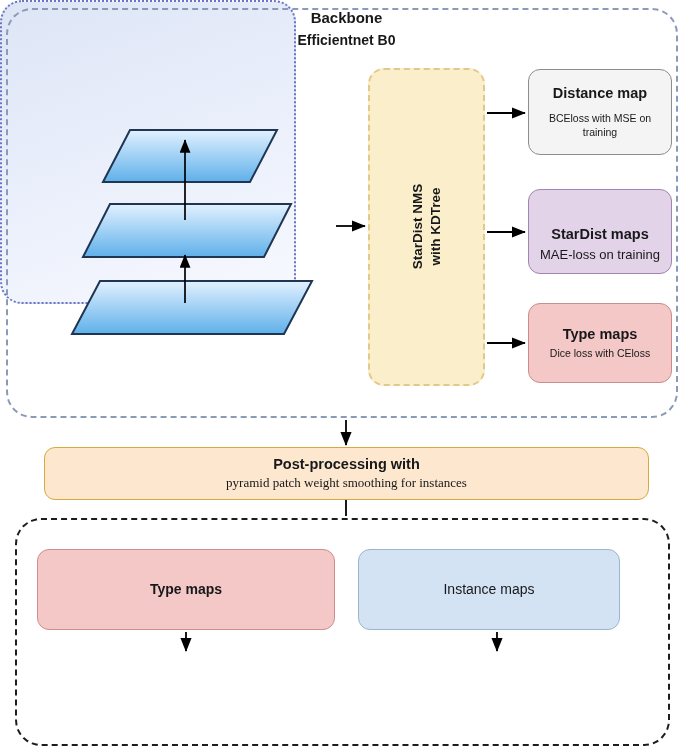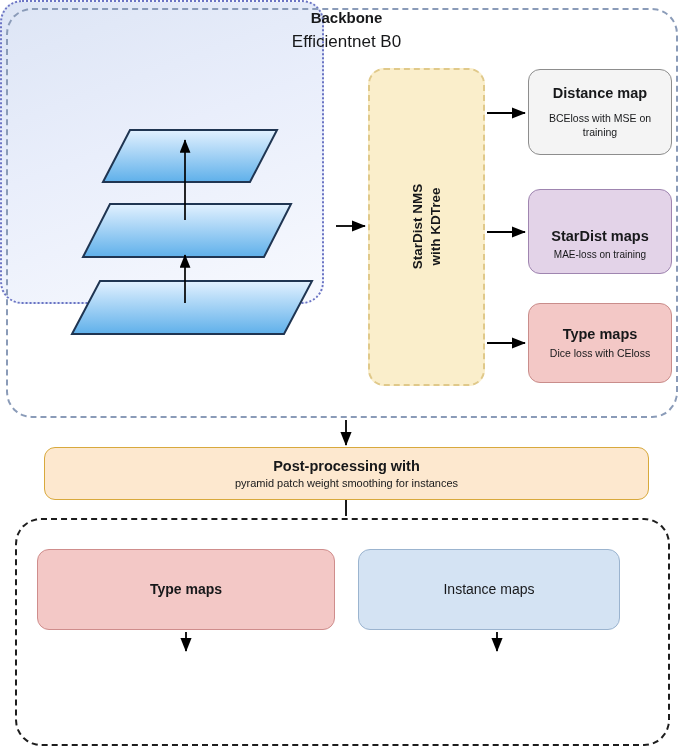--- a/index.html
+++ b/index.html
@@ -63,40 +63,39 @@
   
   #backbone-panel {
     left: 43px;
     top: 72px;
     width: 292px;
     height: 300px;
     border: 2px dotted #6b74c4;
     border-radius: 22px;
     background: linear-gradient(160deg, #dde5f5 0%, #e9eefb 45%, #f7f9fe 100%);
     display: block;
-    padding-left: 28px;
   }
   #backbone-title {
     position: absolute;
     top: 9px;
     left: 0;
     width: 100%;
     text-align: center;
     font-size: 15px;
     font-weight: bold;
     color: #17181a;
   }
   #backbone-sub {
     position: absolute;
     top: 32px;
     left: 0;
     width: 100%;
     text-align: center;
-    font-size: 17px;
-    font-weight: normal;
+    font-size: 14px;
+    font-weight: bold;
     color: #17181a;
   }
 
   
   #stardist-box {
     left: 368px;
     top: 68px;
     width: 117px;
     height: 318px;
     border: 2px dashed #e0c98a;
@@ -131,21 +130,21 @@
     left: 528px;
     top: 189px;
     width: 144px;
     height: 85px;
     border: 1.5px solid #9f85b0;
     border-radius: 12px;
     background: #e3d3e8;
     padding: 4px 8px;
   }
   #stardist-maps-box .title { font-size: 14.5px; margin-top: 27px; }
-  #stardist-maps-box .sub { font-size: 10px; margin-top: 4px; }
+  #stardist-maps-box .sub { font-size: 13px; margin-top: 4px; }
 
   #type-maps-box-top {
     left: 528px;
     top: 303px;
     width: 144px;
     height: 80px;
     border: 1.5px solid #c98d8b;
     border-radius: 12px;
     background: #f3c8c6;
     padding: 4px 8px;
@@ -162,24 +161,24 @@
     border: 1.8px solid #d8a93c;
     border-radius: 11px;
     background: #fde8cf;
   }
   #postproc-title {
     font-size: 14.5px;
     font-weight: bold;
     color: #17181a;
   }
   #postproc-sub {
-    font-size: 11px;
+    font-size: 13px;
     color: #17181a;
     margin-top: 3px;
-    font-family: Liberation Sans, sans-serif;
+    font-family: Liberation Serif, serif;
   }
 
   
   #type-maps-box-bottom {
     left: 37px;
     top: 549px;
     width: 298px;
     height: 81px;
     border: 1.8px solid #cf8d8c;
     border-radius: 12px;

